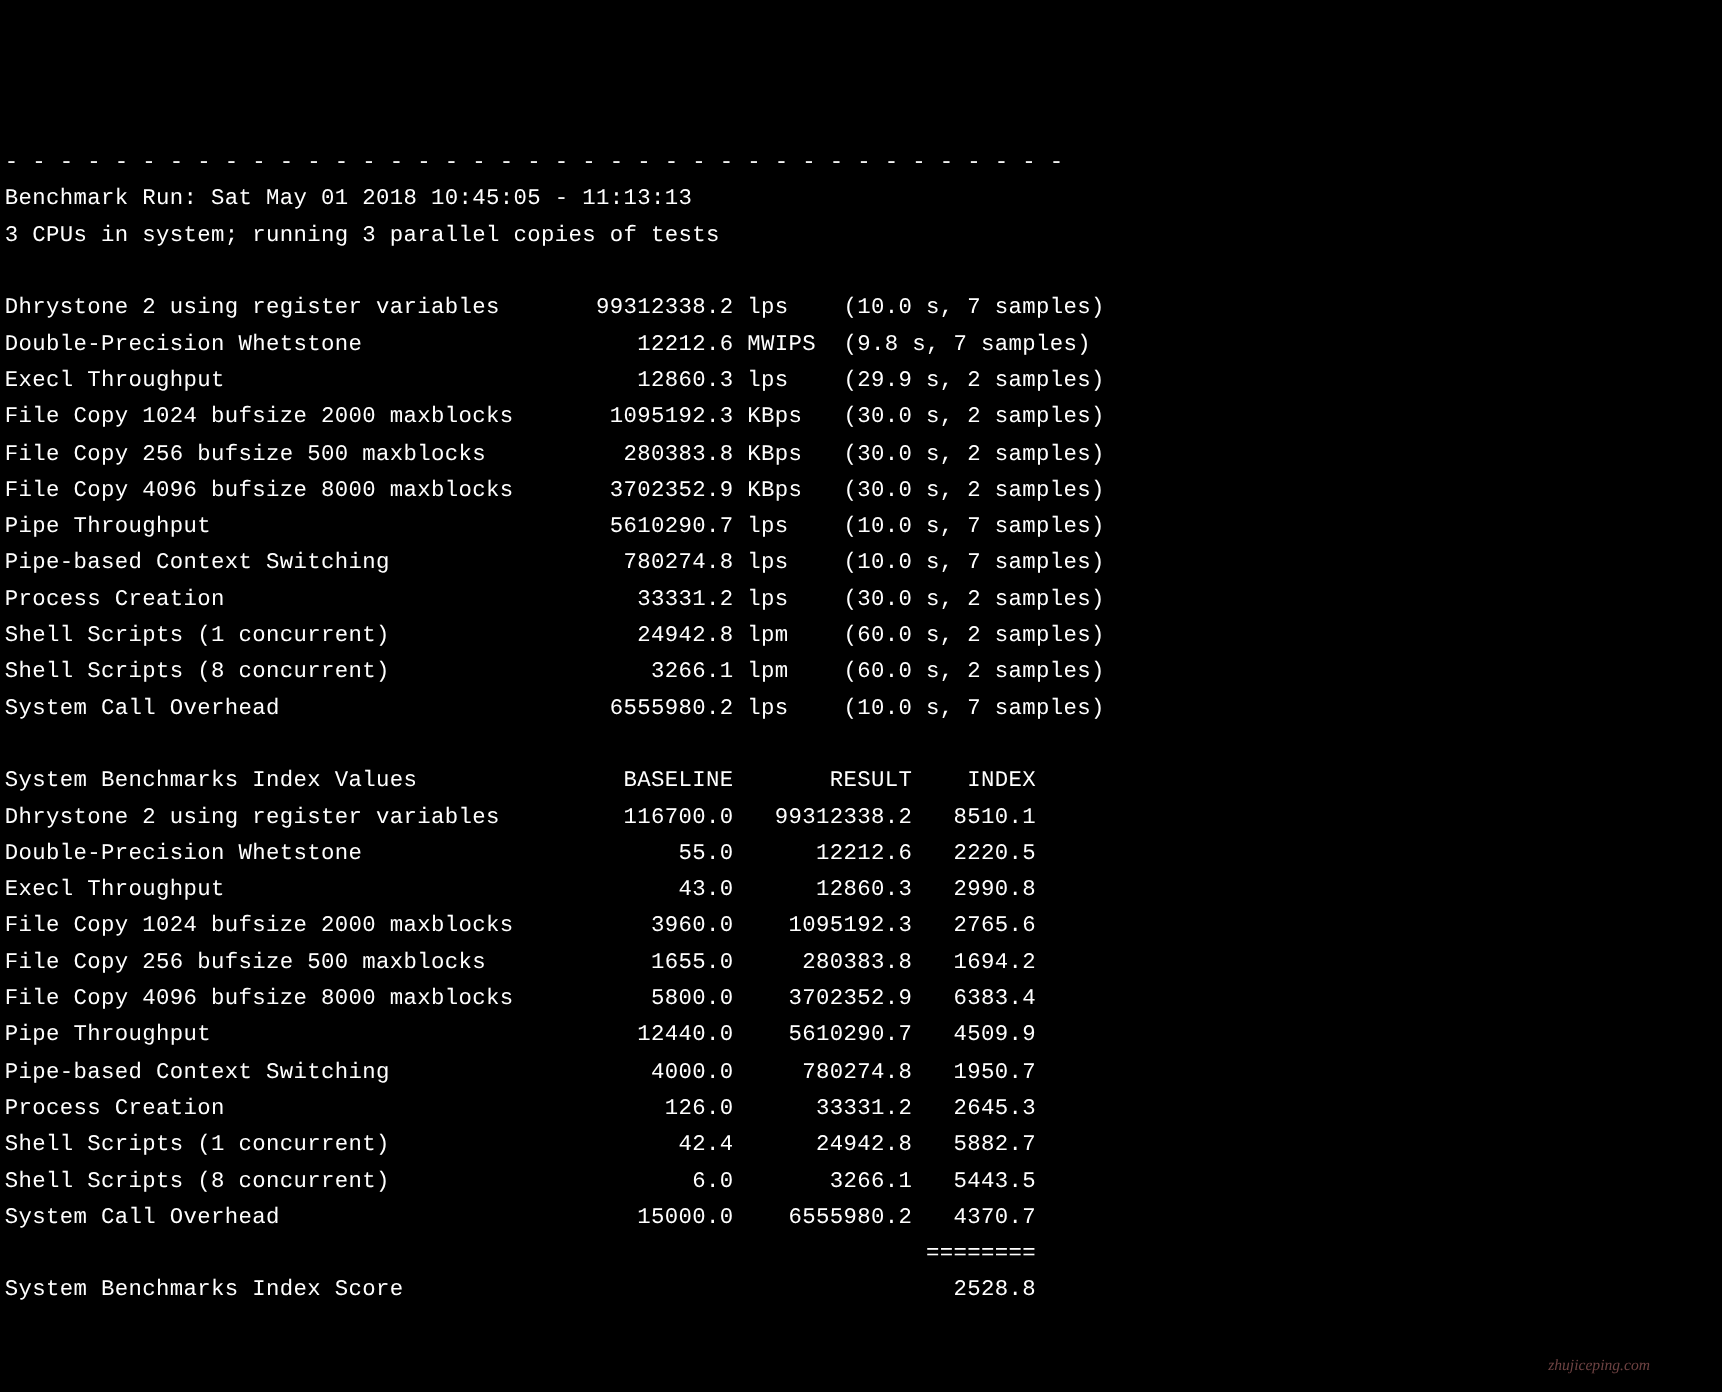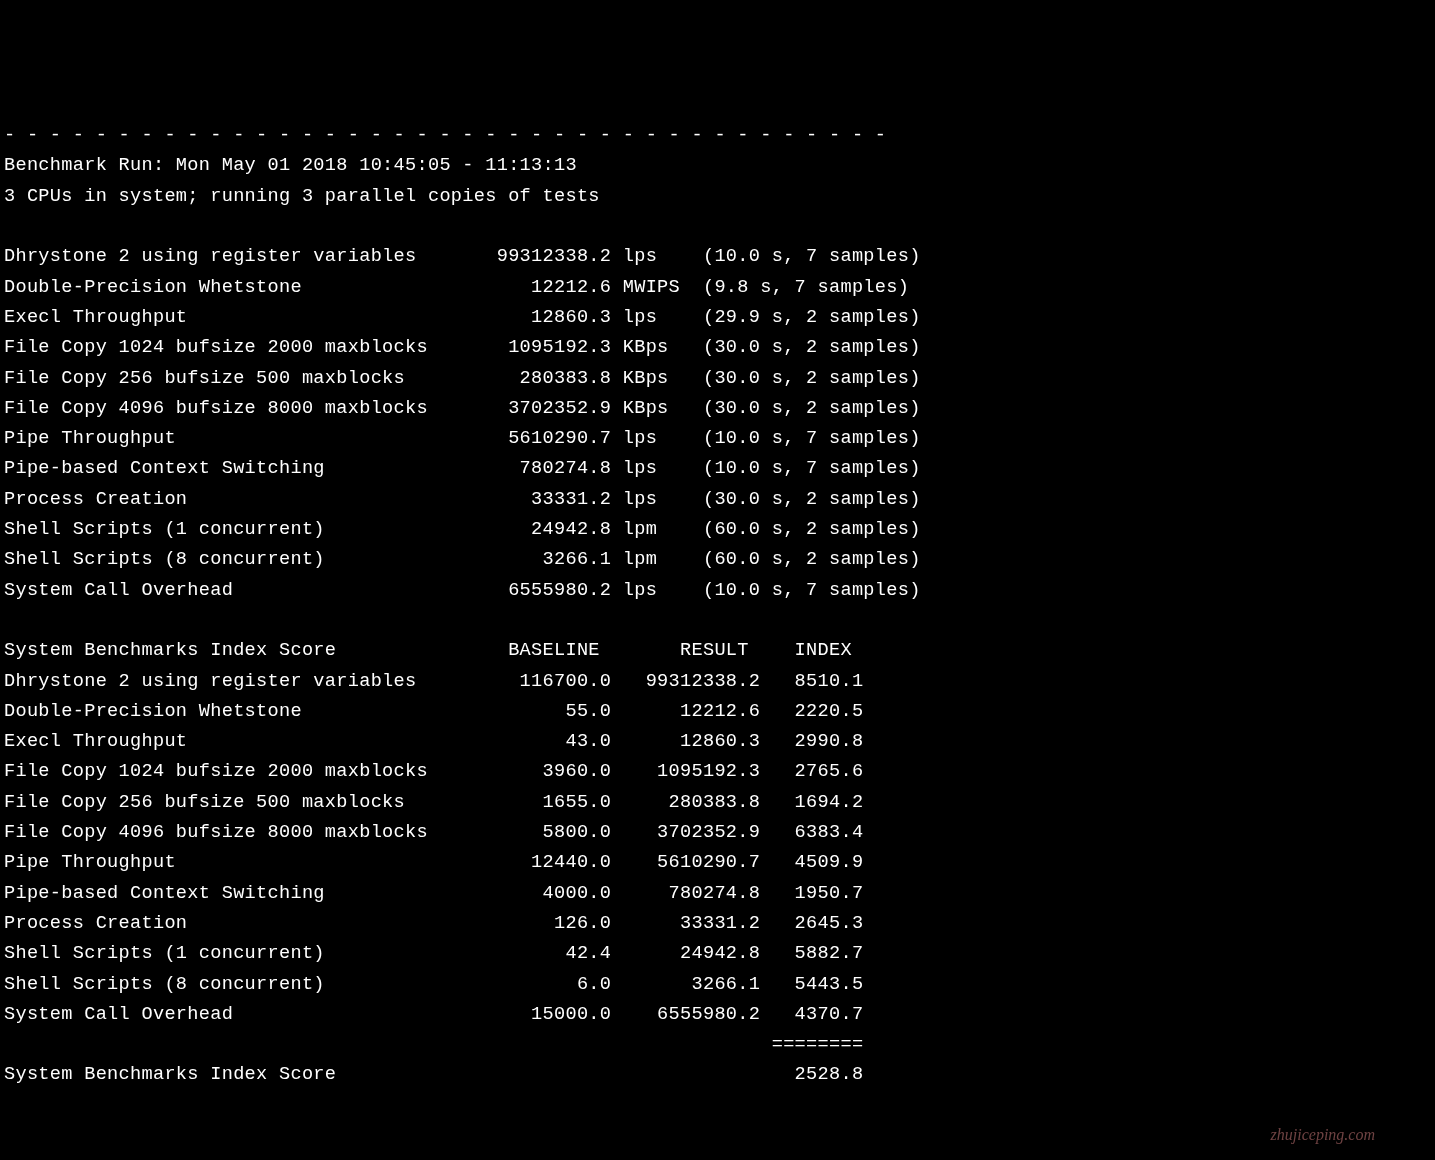--- a/index.html
+++ b/index.html
@@ -16,48 +16,48 @@
   }
   .terminal {
     padding: 0 4px 12px 4px;
   }
   .watermark {
     position: absolute;
     right: 60px;
     bottom: 12px;
     color: rgba(200,120,120,0.55);
     font-style: italic;
-    font-size: 16px;
+    font-size: 13px;
     font-family: Georgia, serif;
     letter-spacing: 0;
   }
 </style>
 </head>
 <body>
 
 
 
 <div class="terminal"><span>- - - - - - - - - - - - - - - - - - - - - - - - - - - - - - - - - - - - - - -</span>
-<span>Benchmark Run: Mon May 01 2018 10:45:05 - 11:13:13</span>
+<span>Benchmark Run: Sat May 01 2018 10:45:05 - 11:13:13</span>
 <span>3 CPUs in system; running 3 parallel copies of tests</span>
 
 <span id="tests-block">Dhrystone 2 using register variables       99312338.2 lps    (10.0 s, 7 samples)
 Double-Precision Whetstone                    12212.6 MWIPS  (9.8 s, 7 samples)
 Execl Throughput                              12860.3 lps    (29.9 s, 2 samples)
 File Copy 1024 bufsize 2000 maxblocks       1095192.3 KBps   (30.0 s, 2 samples)
 File Copy 256 bufsize 500 maxblocks          280383.8 KBps   (30.0 s, 2 samples)
 File Copy 4096 bufsize 8000 maxblocks       3702352.9 KBps   (30.0 s, 2 samples)
 Pipe Throughput                             5610290.7 lps    (10.0 s, 7 samples)
 Pipe-based Context Switching                 780274.8 lps    (10.0 s, 7 samples)
 Process Creation                              33331.2 lps    (30.0 s, 2 samples)
 Shell Scripts (1 concurrent)                  24942.8 lpm    (60.0 s, 2 samples)
 Shell Scripts (8 concurrent)                   3266.1 lpm    (60.0 s, 2 samples)
 System Call Overhead                        6555980.2 lps    (10.0 s, 7 samples)</span>
 
-<span id="index-header">System Benchmarks Index Score               BASELINE       RESULT    INDEX</span>
+<span id="index-header">System Benchmarks Index Values               BASELINE       RESULT    INDEX</span>
 <span id="index-block">Dhrystone 2 using register variables         116700.0   99312338.2   8510.1
 Double-Precision Whetstone                       55.0      12212.6   2220.5
 Execl Throughput                                 43.0      12860.3   2990.8
 File Copy 1024 bufsize 2000 maxblocks          3960.0    1095192.3   2765.6
 File Copy 256 bufsize 500 maxblocks            1655.0     280383.8   1694.2
 File Copy 4096 bufsize 8000 maxblocks          5800.0    3702352.9   6383.4
 Pipe Throughput                               12440.0    5610290.7   4509.9
 Pipe-based Context Switching                   4000.0     780274.8   1950.7
 Process Creation                                126.0      33331.2   2645.3
 Shell Scripts (1 concurrent)                     42.4      24942.8   5882.7

